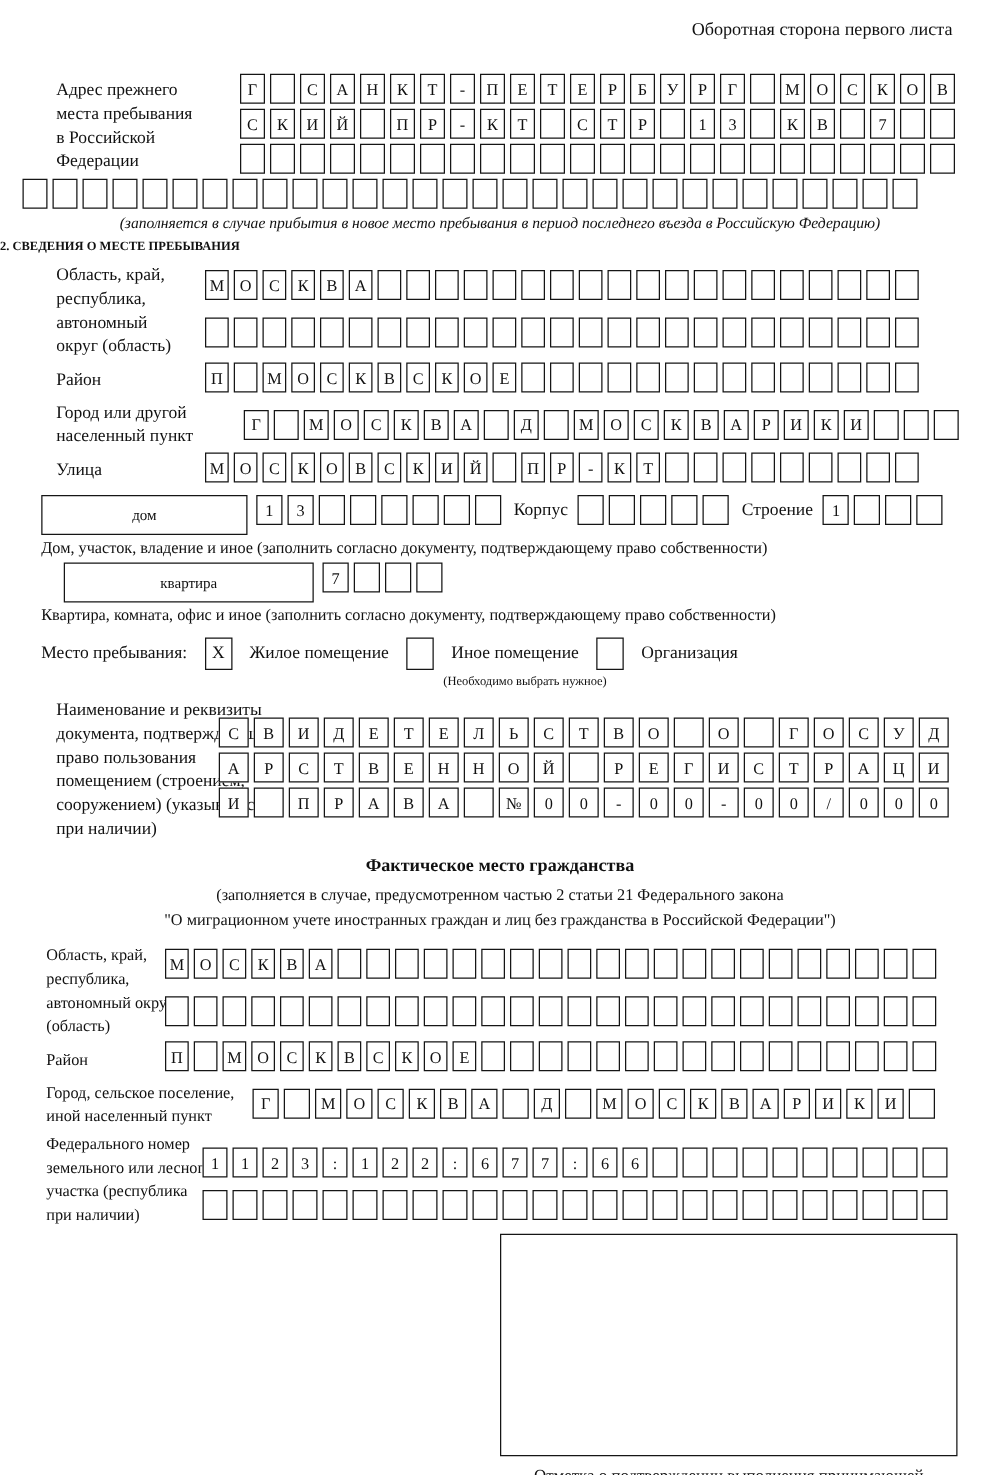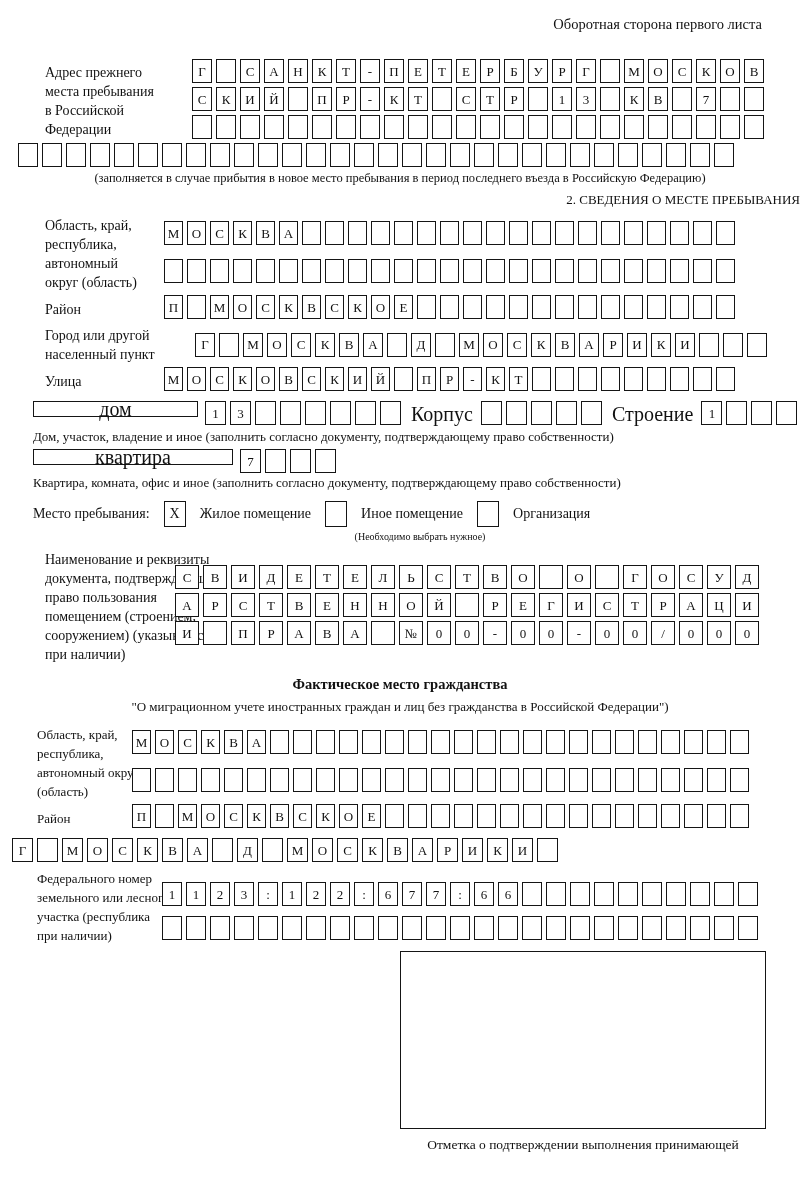--- a/index.html
+++ b/index.html
@@ -32,35 +32,35 @@
   .w183{width:183px;}
   .w163{width:163px;}
   .w120{width:120px;}
   .w190{width:190px;}
   .w150{width:150px;}
   .fact .flabel{font-size:13px;}
   .cellcol{display:flex;flex-direction:column;}
   .gap10{margin-top:10px;}
   
   .header-note{margin:16px 38px 0 0;text-align:right;font-size:14.5px;}
-  .small-note{font-size:12.5px;text-align:center;margin-top:2px;}
+  .small-note{font-size:12.5px;text-align:center;margin-top:2px;font-style:italic;}
   .left-note{font-size:13px;margin:2px 0 4px 33px;}
-  .sec-title{font-weight:normal;font-size:13px;text-align:right;margin:6px 0 8px 0;}
+  .sec-title{font-weight:bold;font-size:10px;text-align:left;margin:6px 0 8px 0;}
   .fact-title{font-weight:bold;font-size:14.5px;text-align:center;margin:12px 0 4px 0;}
   .fact-note{font-size:13px;text-align:center;line-height:20px;}
   
   .inlinerow{display:flex;align-items:flex-start;margin-left:33px;}
   .namedbox{
-    box-sizing:border-box;border:1.6px solid #151515;height:16px;
+    box-sizing:border-box;border:1.6px solid #151515;height:32px;
     display:inline-flex;align-items:center;justify-content:center;
-    font-size:20px;flex:0 0 auto;
+    font-size:12px;flex:0 0 auto;
   }
   .dombox{width:165px;margin-right:7px;}
-  .kvbox{width:200px;margin-right:7px;}
-  .inline-label{font-size:20px;line-height:26px;margin:0 8px 0 6px;flex:0 0 auto;}
+  .kvbox{width:200px;margin-right:7px;margin-left:18px;}
+  .inline-label{font-size:14px;line-height:26px;margin:0 8px 0 6px;flex:0 0 auto;}
   .cellrow.inline{margin-bottom:0;}
   
   .stayrow{display:flex;align-items:center;margin:10px 17px 0 33px;font-size:14px;}
   .checkbox{
     box-sizing:border-box;width:22px;height:26px;border:1.6px solid #151515;
     display:inline-flex;align-items:center;justify-content:center;
     font-size:14px;margin:0 14px;flex:0 0 auto;
   }
   .stayopt{flex:0 0 auto;}
   .opt-gap{margin-left:14px;}
@@ -504,20 +504,21 @@
         <span class="cell">0</span>
         <span class="cell">0</span>
         <span class="cell">0</span>
       </div>
   </div>
 </div>
 
 <div class="fact">
   <div class="fact-title">Фактическое место гражданства</div>
   <div class="fact-note">
+      <div>(заполняется в случае, предусмотренном частью 2 статьи 21 Федерального закона</div>
       <div>"О миграционном учете иностранных граждан и лиц без гражданства в Российской Федерации")</div>
     </div>
 
   <div class="field mt8">
     <div class="flabel pl25 w120">
         <div>Область, край,</div>
         <div>республика,</div>
         <div>автономный округ</div>
         <div>(область)</div>
       </div>
@@ -612,20 +613,24 @@
         <span class="cell"></span>
         <span class="cell"></span>
         <span class="cell"></span>
         <span class="cell"></span>
         <span class="cell"></span>
         <span class="cell"></span>
       </div>
   </div>
 
   <div class="field mt3">
+    <div class="flabel pl25 w190">
+        <div>Город, сельское поселение,</div>
+        <div>иной населенный пункт</div>
+      </div>
     <div class="cellrow c21 mt3">
         <span class="cell">Г</span>
         <span class="cell"></span>
         <span class="cell">М</span>
         <span class="cell">О</span>
         <span class="cell">С</span>
         <span class="cell">К</span>
         <span class="cell">В</span>
         <span class="cell">А</span>
         <span class="cell"></span>

